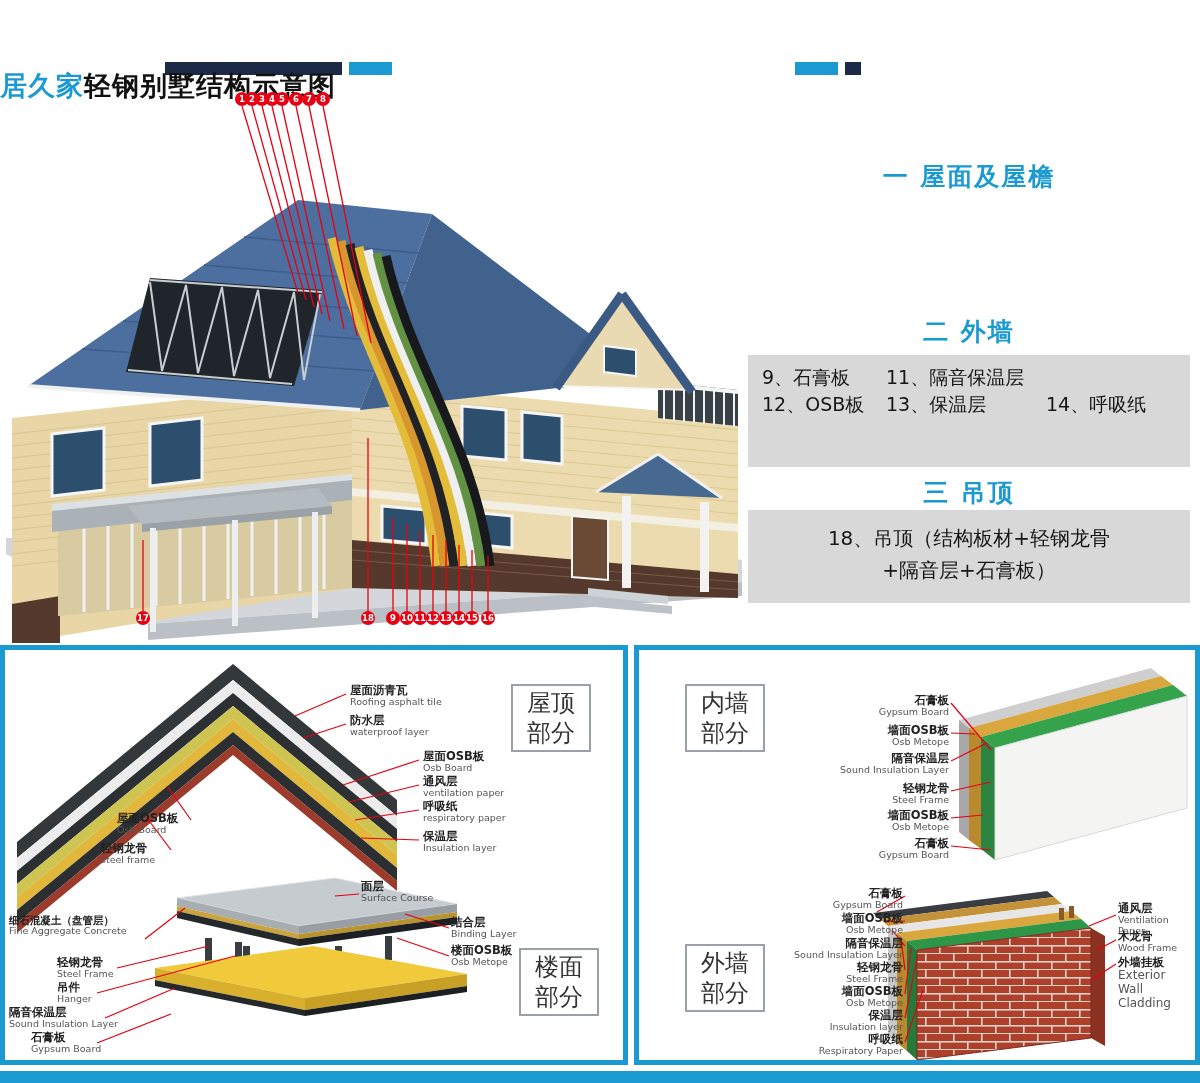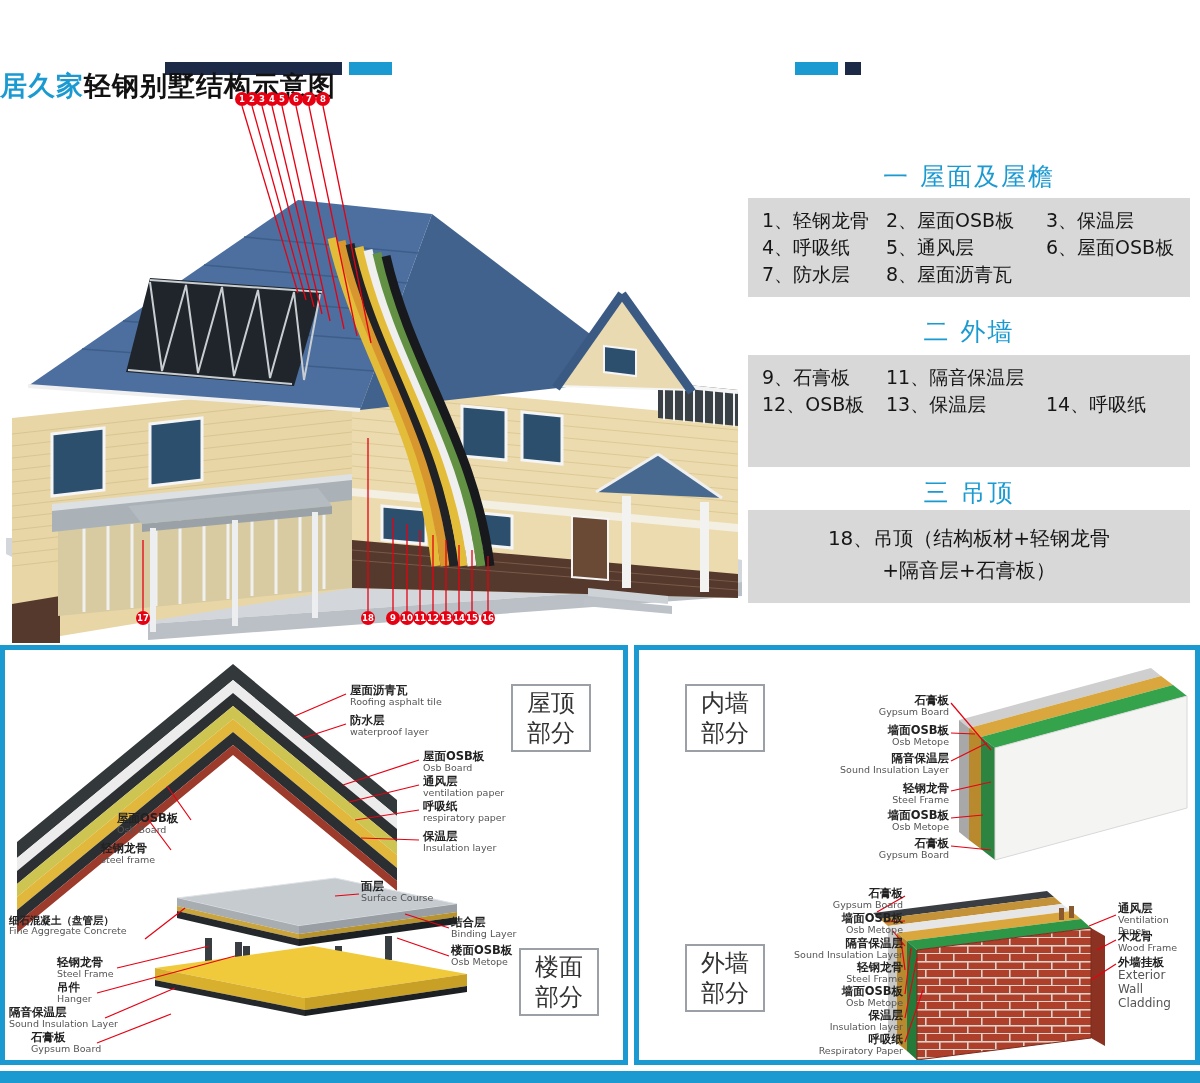--- a/index.html
+++ b/index.html
@@ -20,21 +20,21 @@
   .hbar.navy{background:var(--navy);}
   .hbar.cyan{background:var(--accent-blue);}
   
   .house{position:absolute;left:0;top:88px;width:745px;height:555px;}
   .house svg{position:absolute;left:0;top:0;}
   .co{position:absolute;width:14px;height:14px;border-radius:50%;background:var(--callout-red);
       color:#fff;font-size:8.5px;font-weight:bold;display:flex;align-items:center;
       justify-content:center;z-index:6;}
   
   .legend-h{position:absolute;left:748px;width:442px;text-align:center;font-size:25px;
-            font-weight:normal;color:var(--accent-blue);letter-spacing:2px;}
+            font-weight:bold;color:var(--accent-blue);letter-spacing:2px;}
   .legend-box{position:absolute;left:748px;width:442px;background:var(--legend-bg);
               padding:9px 14px;font-size:19px;color:#161616;font-weight:500;}
   .legend-row{display:grid;grid-template-columns:124px 160px 1fr;line-height:27px;}
   .legend-box.center{text-align:center;font-size:20px;line-height:32px;padding-top:12px;}
   
   .panel{position:absolute;border:5px solid var(--accent-blue);background:#fff;}
   .panel svg{position:absolute;left:0;top:0;}
   .secbox{position:absolute;width:80px;height:68px;border:2px solid #9aa0a6;background:#fff;
           display:flex;flex-direction:column;align-items:center;justify-content:center;
           font-size:24px;color:#333;line-height:1.25;font-weight:500;z-index:4;}
@@ -234,37 +234,20 @@
     <span class="co" style="left:400px;top:523px">10</span>
     <span class="co" style="left:413px;top:523px">11</span>
     <span class="co" style="left:426px;top:523px">12</span>
     <span class="co" style="left:439px;top:523px">13</span>
     <span class="co" style="left:452px;top:523px">14</span>
     <span class="co" style="left:465px;top:523px">15</span>
     <span class="co" style="left:481px;top:523px">16</span>
   </div>
 
   <div class="legend-h" style="top:160px">一 屋面及屋檐</div>
-  <div class="legend-box" style="top:198px;height:99px">
-    <div class="legend-row">
-      <span>1、轻钢龙骨</span>
-      <span>2、屋面OSB板</span>
-      <span>3、保温层</span>
-    </div>
-    <div class="legend-row">
-      <span>4、呼吸纸</span>
-      <span>5、通风层</span>
-      <span>6、屋面OSB板</span>
-    </div>
-    <div class="legend-row">
-      <span>7、防水层</span>
-      <span>8、屋面沥青瓦</span>
-      <span></span>
-    </div>
-  </div>
 
   <div class="legend-h" style="top:315px">二 外墙</div>
   <div class="legend-box" style="top:355px;height:112px">
     <div class="legend-row">
       <span>9、石膏板</span>
       <span>11、隔音保温层</span>
     </div>
     <div class="legend-row">
       <span>12、OSB板</span>
       <span>13、保温层</span>

